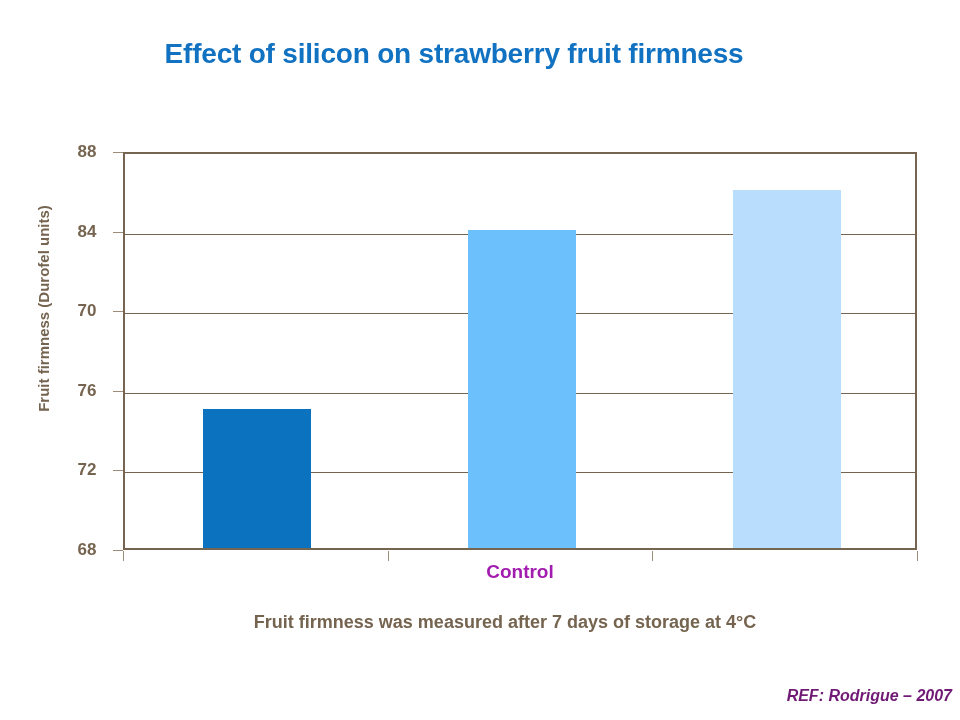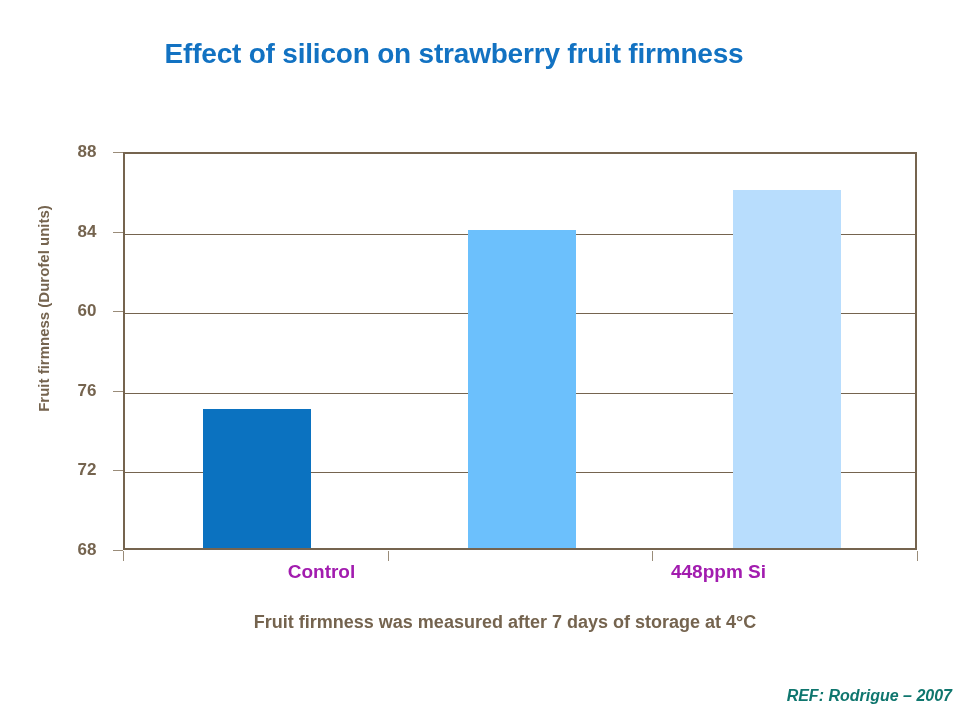--- a/index.html
+++ b/index.html
@@ -140,40 +140,40 @@
     white-space: nowrap;
   }
   #reference {
     position: absolute;
     right: 0px;
     top: 687px;
     width: 960px;
     text-align: right;
     padding-right: 8px;
     box-sizing: border-box;
-    color: #0f766e;
+    color: #701a75;
     font-size: 16px;
     font-weight: bold;
     font-style: italic;
     white-space: nowrap;
   }
 </style>
 </head>
 <body>
 
 <div id="slide">
 
   <div id="chart-title">Effect of silicon on strawberry fruit firmness</div>
 
   <div id="y-axis-title">Fruit firmness (Durofel units)</div>
 
   <div id="y-ticks">
       <div class="y-tick-label" style="top: 0px;">88</div>
       <div class="y-tick-label" style="top: 79.6px;">84</div>
-      <div class="y-tick-label" style="top: 159.2px;">60</div>
+      <div class="y-tick-label" style="top: 159.2px;">70</div>
       <div class="y-tick-label" style="top: 238.8px;">76</div>
       <div class="y-tick-label" style="top: 318.4px;">72</div>
       <div class="y-tick-label" style="top: 398px;">68</div>
     </div>
   <div id="y-tick-dashes">
       <div class="y-tick-mark" style="top: 152px;"></div>
       <div class="y-tick-mark" style="top: 231.6px;"></div>
       <div class="y-tick-mark" style="top: 311.2px;"></div>
       <div class="y-tick-mark" style="top: 390.8px;"></div>
       <div class="y-tick-mark" style="top: 470.4px;"></div>
@@ -196,20 +196,19 @@
 
   <div id="x-tick-marks">
       <div class="x-tick" style="left: 123px;"></div>
       <div class="x-tick" style="left: 387.667px;"></div>
       <div class="x-tick" style="left: 652.333px;"></div>
       <div class="x-tick" style="left: 917px;"></div>
     </div>
 
   <div id="x-labels">
       <div class="x-label">Control</div>
-      <div class="x-label">448ppm Si</div>
     </div>
 
   <div id="caption">Fruit firmness was measured after 7 days of storage at 4°C</div>
 
   <div id="reference">REF: Rodrigue – 2007</div>
 
 </div>
 
 </body></html>

